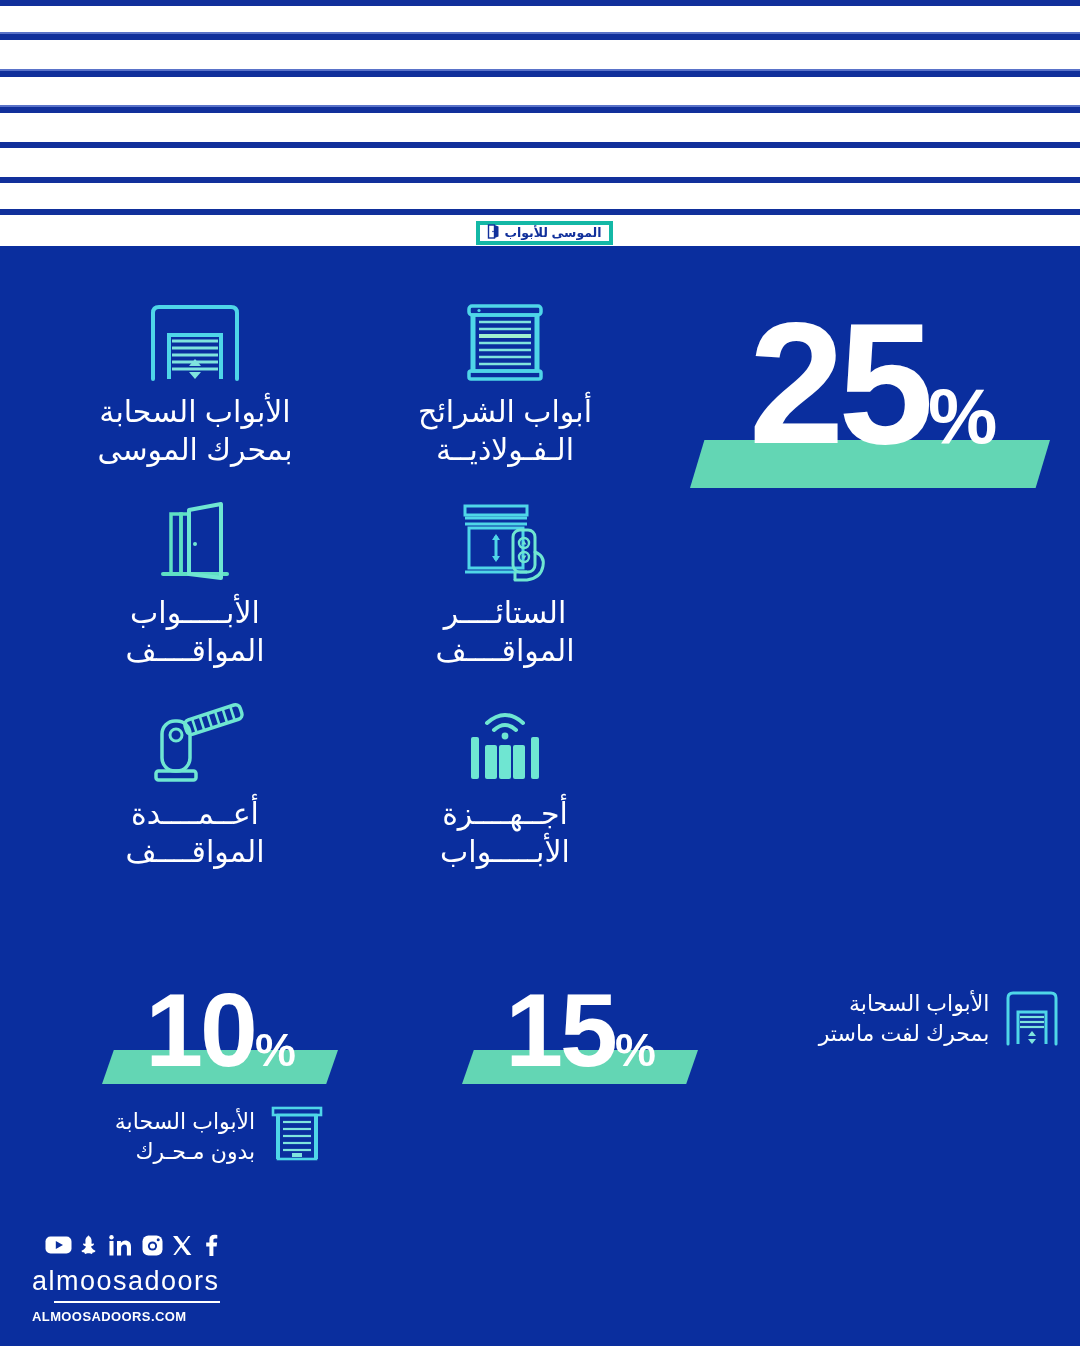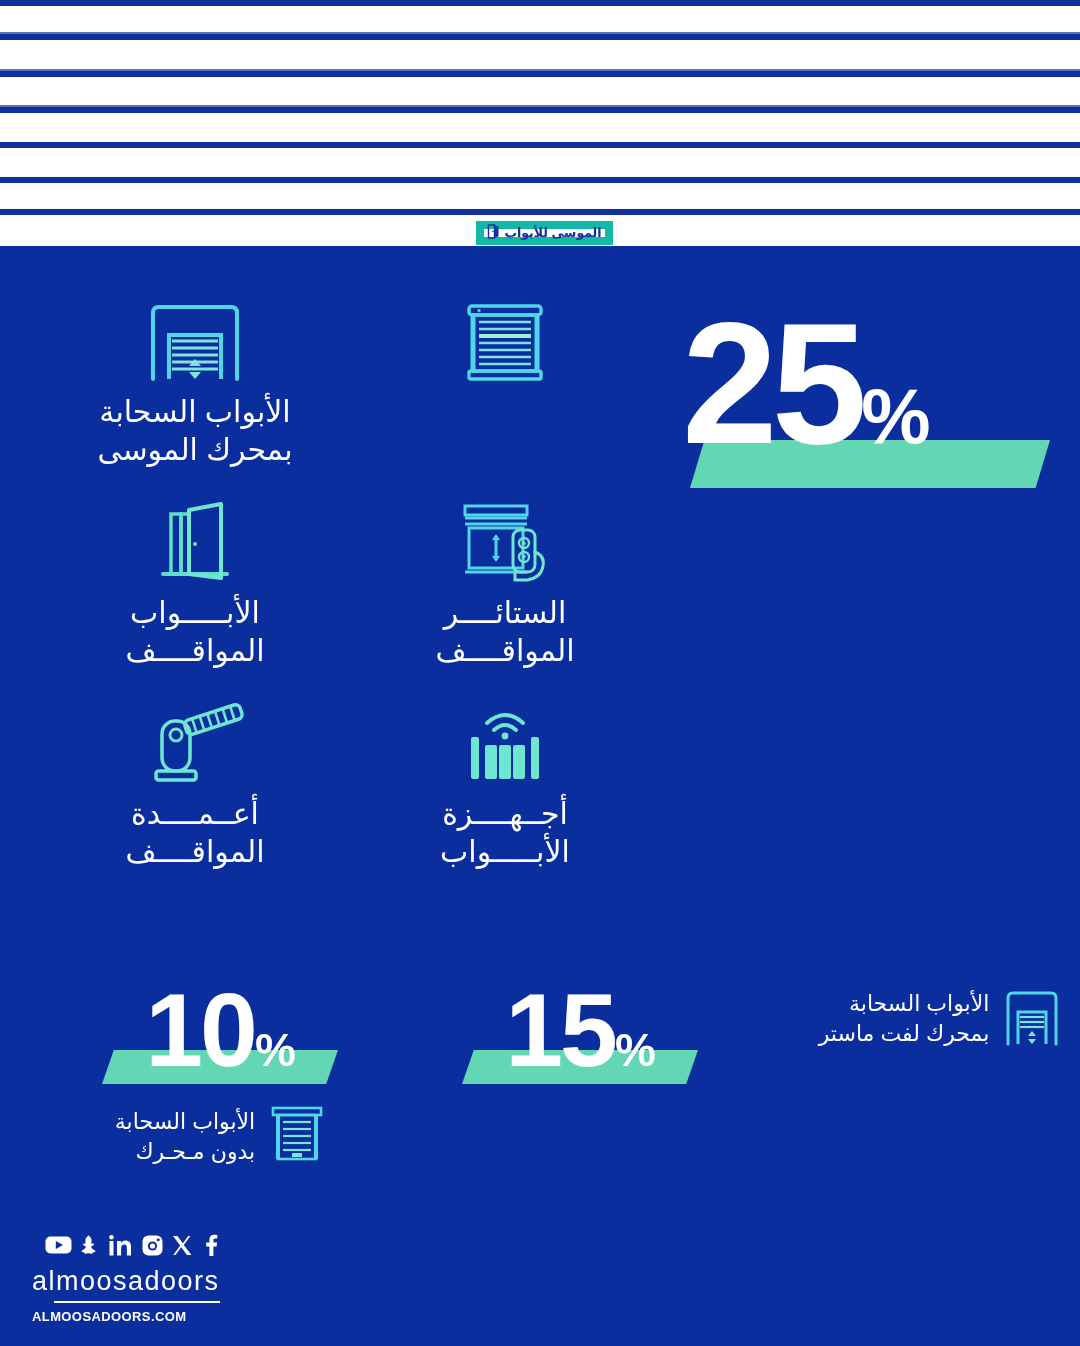--- a/index.html
+++ b/index.html
@@ -23,21 +23,21 @@
   .stripe.thick { height:6px; }
   .stripe-light {
     position:absolute; left:0; width:1080px; height:2px; background:#5a73c9;
   }
 
   
   #logo-badge {
     position:absolute;
     left:476px; top:221px;
     width:137px; height:24px;
-    border:8px solid #14b8a6;
+    border:4px solid #14b8a6;
     background:#ffffff;
     display:flex; align-items:center; justify-content:center; gap:4px;
     z-index:6;
   }
   #logo-badge .logo-text {
     font-size:12.5px; font-weight:bold; color:#11309B;
     letter-spacing:0px; line-height:1; white-space:nowrap;
   }
   #logo-badge .logo-mark { display:block; }
 
@@ -52,21 +52,21 @@
   #badge-25 {
     position:absolute; right:18px; top:50px; width:380px; height:200px;
   }
   #badge-25 .trap {
     position:absolute; left:8px; bottom:8px; width:360px; height:48px;
     background:#63D6B4;
     clip-path:polygon(4% 0%, 100% 0%, 96% 100%, 0% 100%);
   }
   #badge-25 .num {
     position:absolute; left:0; top:0; width:100%;
-    direction:ltr;
+    text-align:center; direction:ltr;
     font-size:172px; font-weight:bold; color:#ffffff;
     line-height:1.02; letter-spacing:-6px;
   }
   #badge-25 .num .pct { font-size:78px; letter-spacing:-2px; }
 
   
   #category-grid {
     position:absolute; left:40px; top:45px; width:620px;
   }
   .cat-row { display:flex; flex-direction:row-reverse; justify-content:flex-start; }
@@ -203,20 +203,24 @@
               <line x1="20" y1="28" x2="72" y2="28"></line>
               <line x1="20" y1="35" x2="72" y2="35"></line>
               <line x1="20" y1="42" x2="72" y2="42"></line>
               <line x1="20" y1="49" x2="72" y2="49"></line>
               <line x1="20" y1="56" x2="72" y2="56"></line>
               <line x1="20" y1="63" x2="72" y2="63"></line>
             </g>
             <line x1="20" y1="35" x2="72" y2="35" stroke="#9FF0CF" stroke-width="4"></line>
           </svg>
         </div>
+        <div class="cat-label">
+          <span>أبواب الشرائح</span>
+          <span class="l2">الـفـولاذيــة</span>
+        </div>
       </div>
     </div>
 
     <div class="cat-row">
       <div class="cat-cell">
         <div class="cat-icon">
           <svg width="92" height="84" viewBox="0 0 92 84">
             <line x1="14" y1="74" x2="78" y2="74" stroke="#5FE0C4" stroke-width="4" stroke-linecap="round"></line>
             <rect x="22" y="14" width="10" height="60" fill="none" stroke="#5FE0C4" stroke-width="3.5"></rect>
             <rect x="32" y="14" width="8" height="60" fill="none" stroke="#5FE0C4" stroke-width="3.5"></rect>

